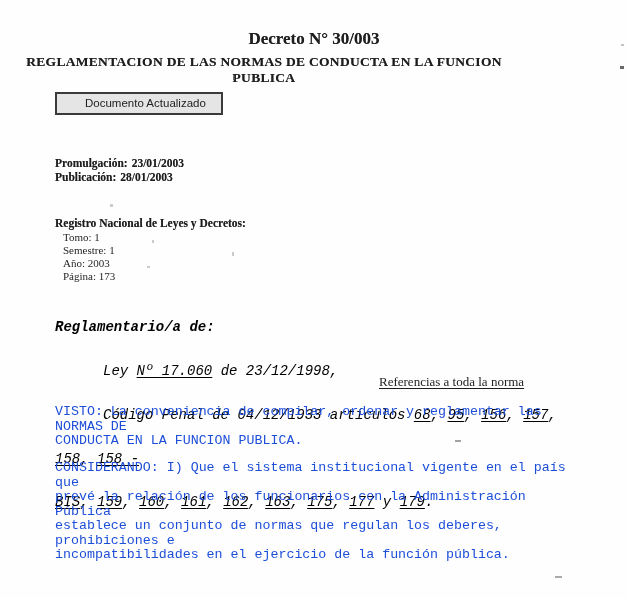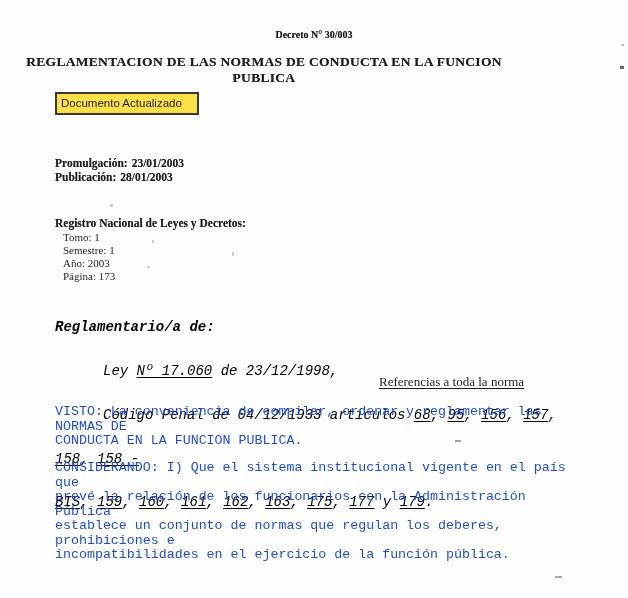--- a/index.html
+++ b/index.html
@@ -9,38 +9,38 @@
     background: #fefefe;
     color: #1e1e1e;
     font-family: "Liberation Serif", serif;
     overflow: hidden;
   }
   .page { position: absolute; inset: 0; }
 
   
   .doc-title {
     position: absolute; top: 29px; left: 0; width: 628px;
-    text-align: center; font-weight: bold; font-size: 10px;
+    text-align: center; font-weight: bold; font-size: 17px;
     text-shadow: 0 0 0.4px rgba(0,0,0,0.55);
   }
   .doc-subtitle {
     position: absolute; top: 54px; left: 0; width: 528px;
     text-align: center; font-weight: bold; font-size: 13.5px;
     letter-spacing: 0.3px;
     text-shadow: 0 0 0.4px rgba(0,0,0,0.55);
   }
 
   
   .updated-btn {
     position: absolute; top: 92px; left: 55px;
     font-family: "Liberation Sans", sans-serif;
     font-size: 11.5px; color: #222;
-    background: #fde047;
+    background: #e5e5e5;
     border: 2px solid #3a3a3a;
-    padding: 3px 15px 4px 4px;
+    padding: 3px 15px 4px 28px;
     cursor: pointer;
   }
 
   
   .meta-line {
     position: absolute; left: 55px;
     font-size: 11.5px; font-weight: bold;
     text-shadow: 0 0 0.3px rgba(0,0,0,0.5);
   }
   .promulgacion { top: 157px; }

